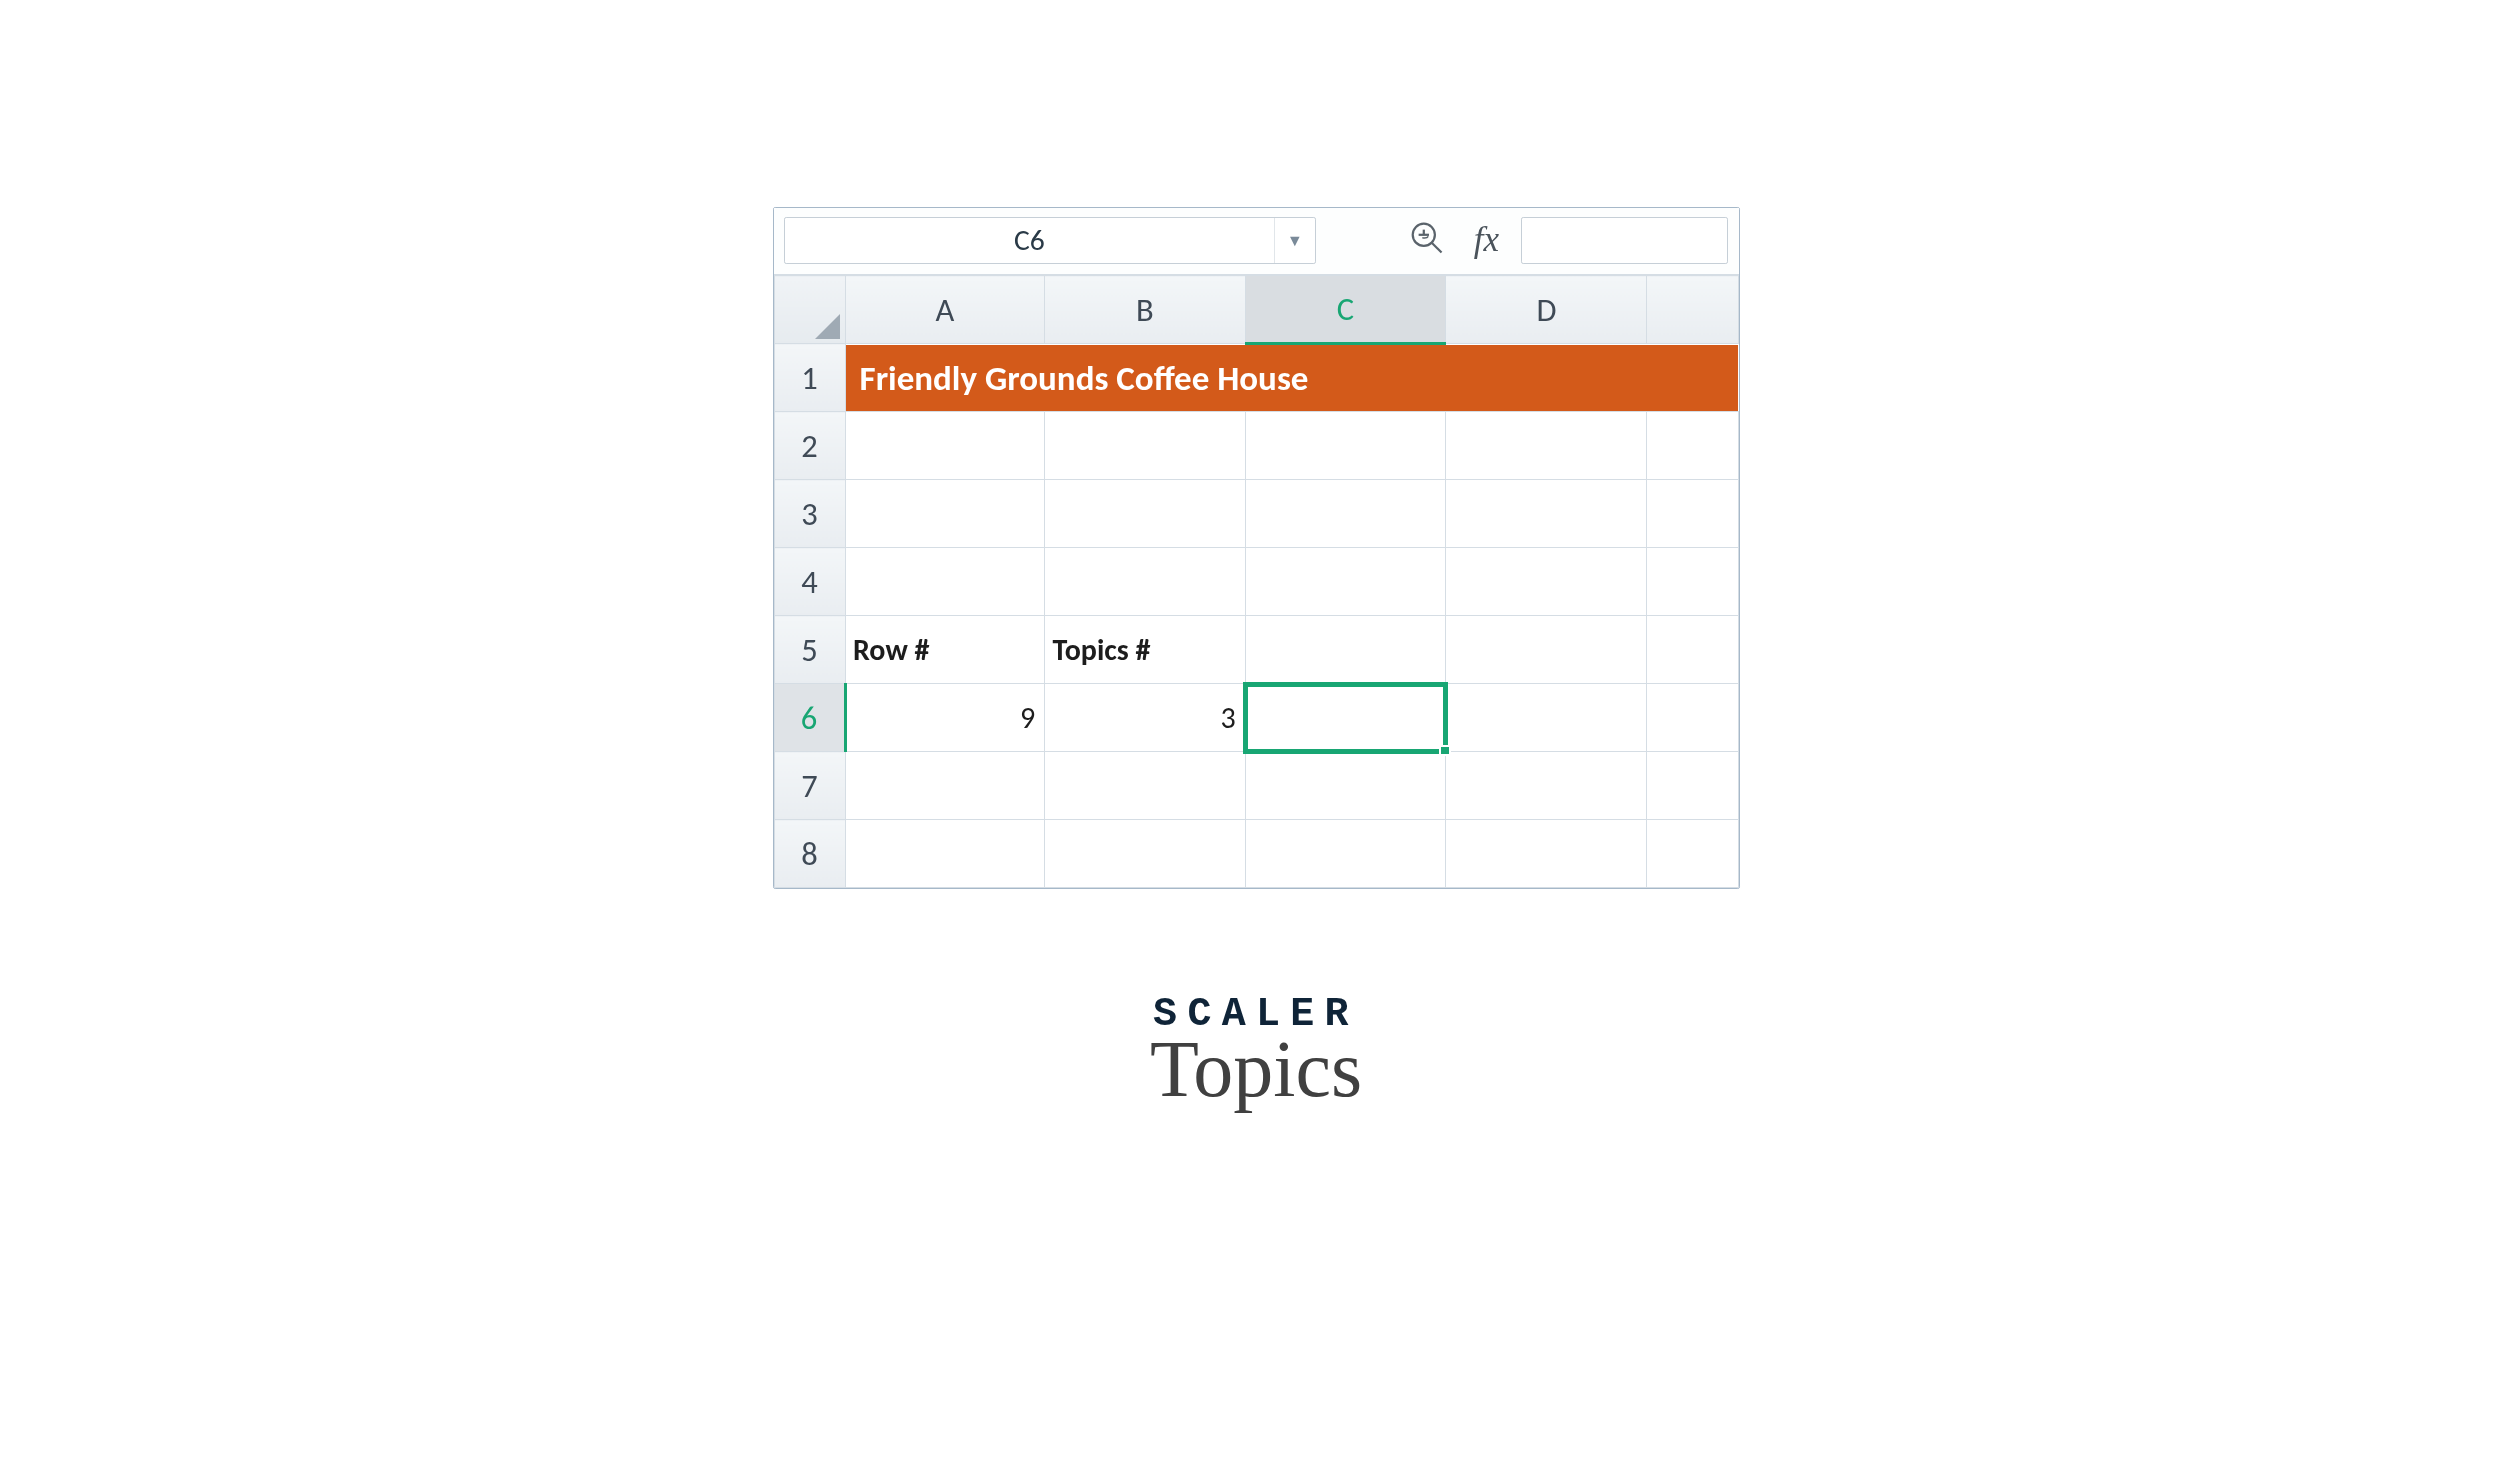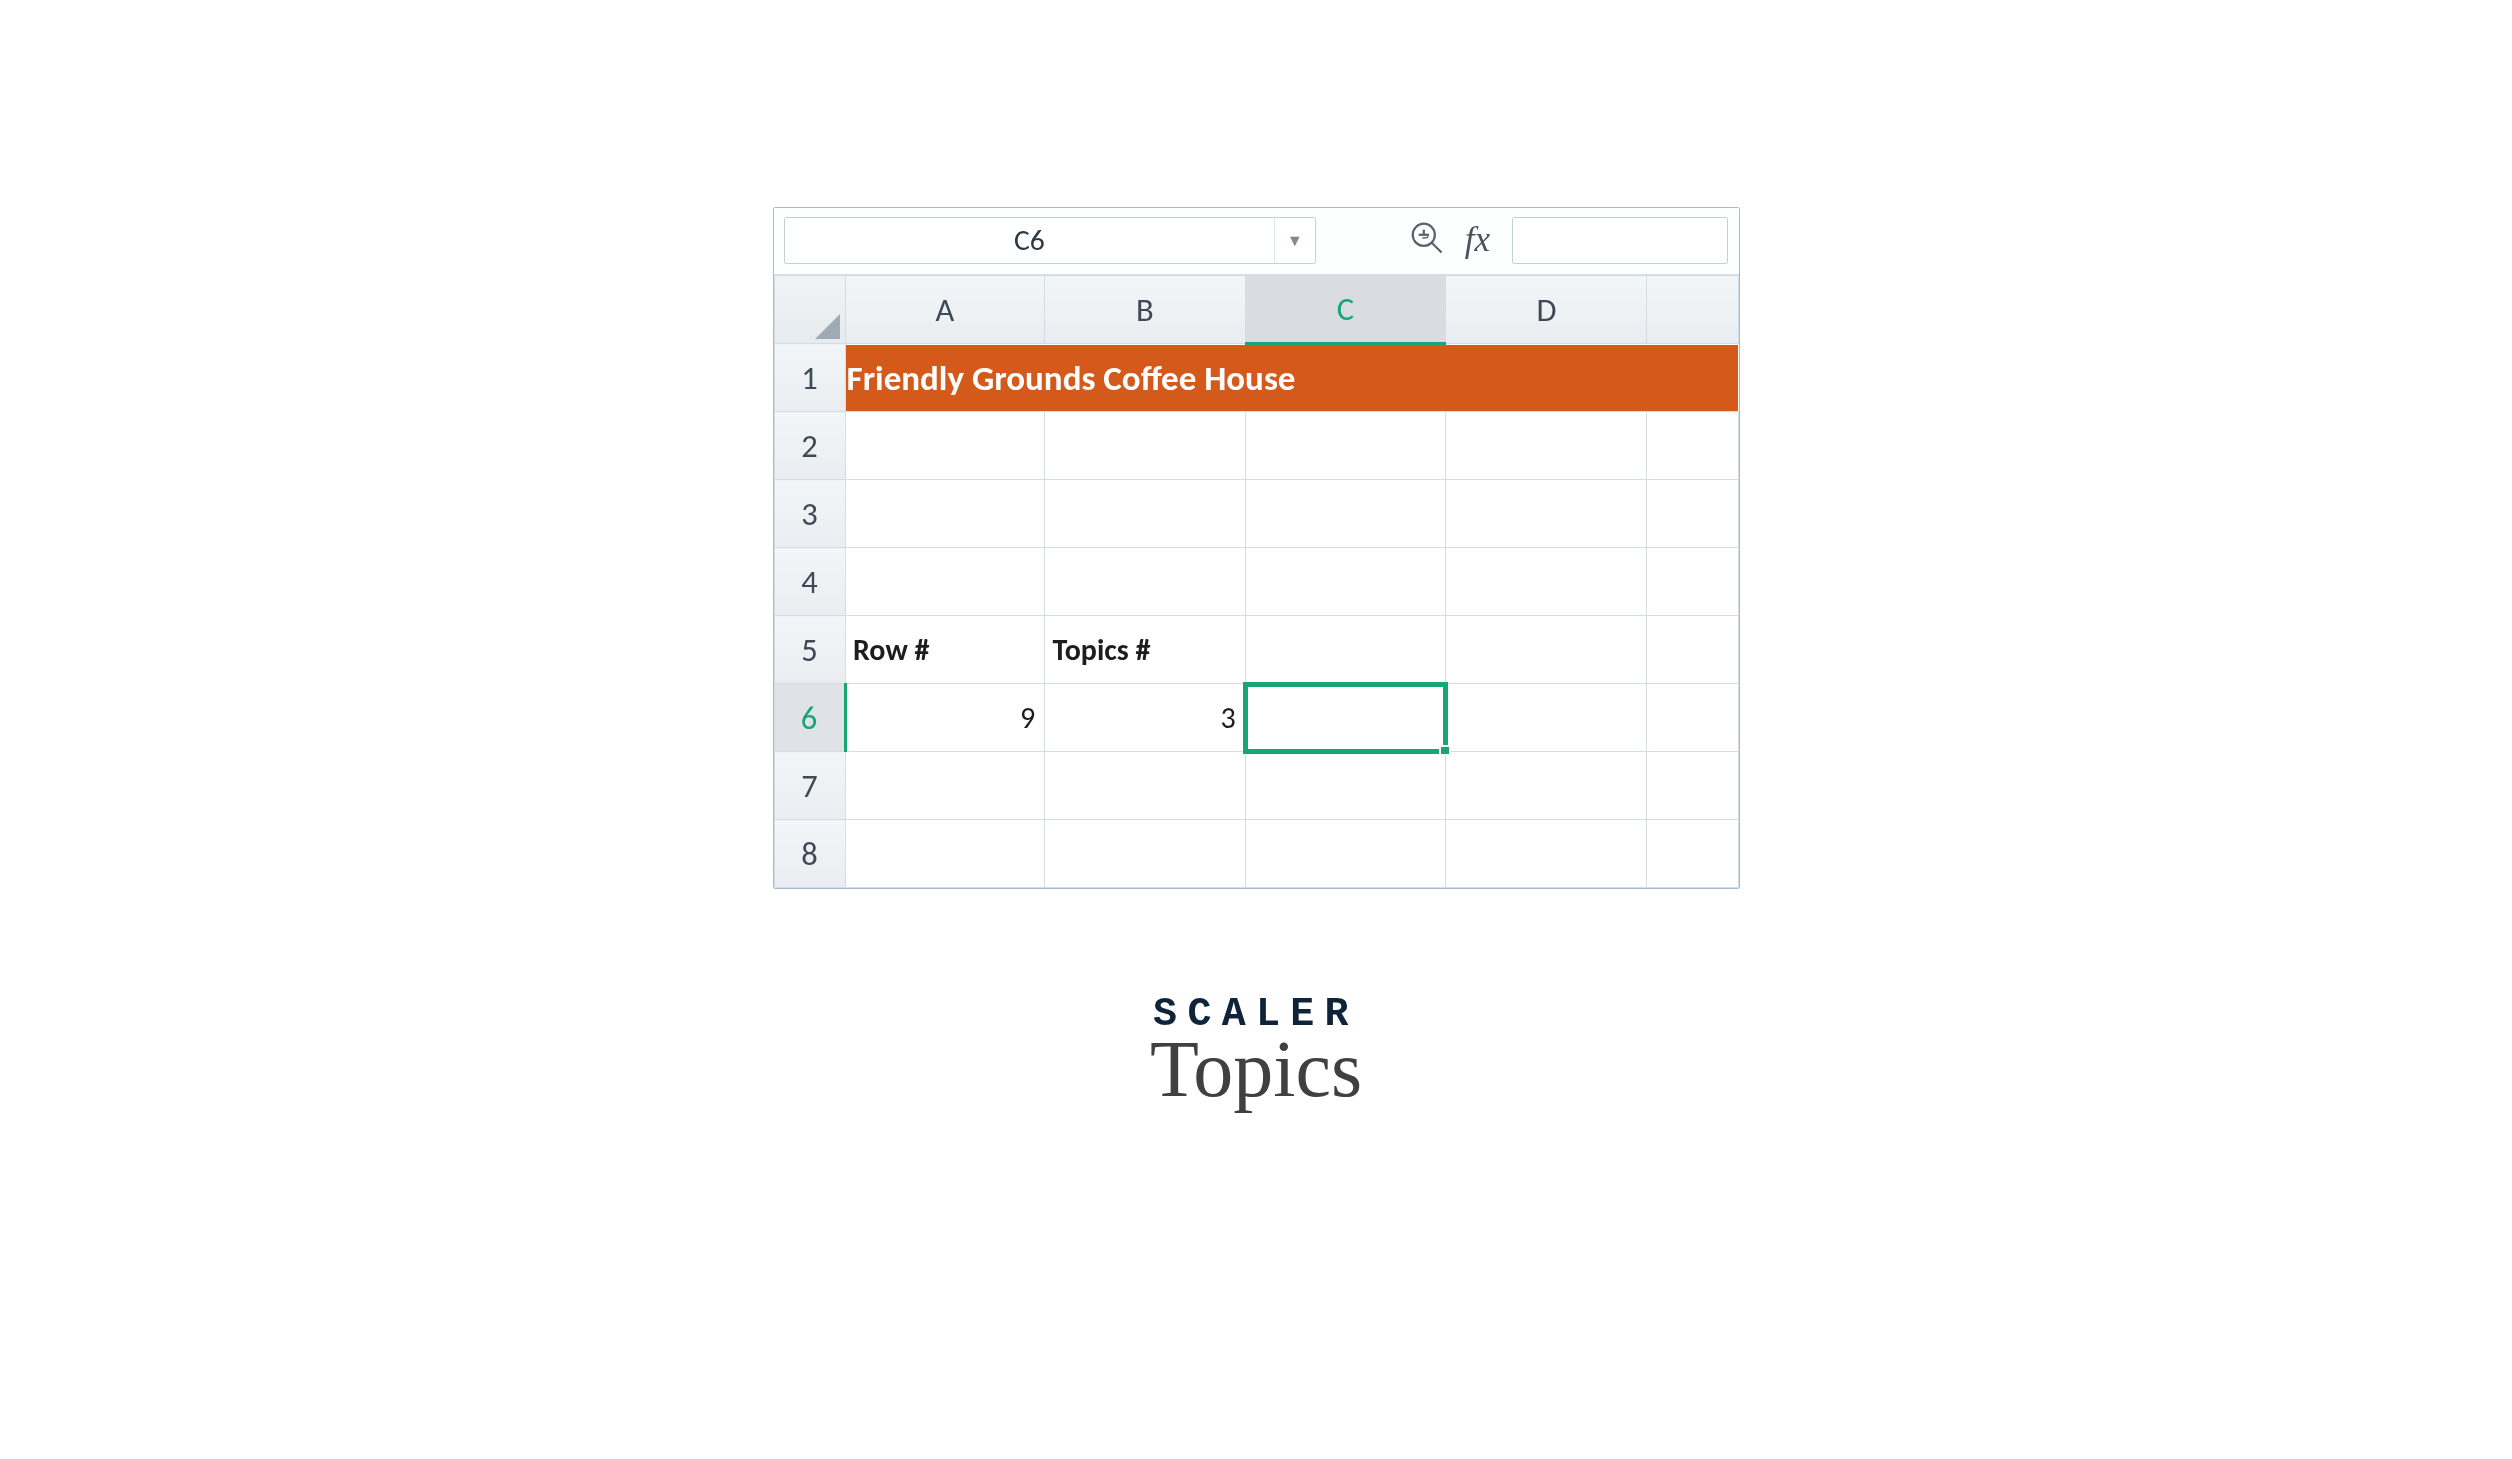--- a/index.html
+++ b/index.html
@@ -47,21 +47,21 @@
     height: 100%;
     display: flex;
     align-items: center;
     justify-content: center;
     border-left: 0.7px solid #e1e6ea;
     color: #7a8a99;
     font-size: 16.3px;
   }
   .tool-icons {
     display: flex;
-    gap: 19px;
+    gap: 28px;
     margin-left: 71px;
   }
   .zoom-icon svg, .fx-label { color: #595f66; }
   .fx-label {
     font-family: 'Times New Roman', serif;
     font-style: italic;
     font-size: 35px;
     color: #4a535b;
   }
   .formula-input {
@@ -124,21 +124,21 @@
   .w-A { width: 207px; }
   .w-B { width: 207px; }
   .w-C { width: 211px; }
   .w-D { width: 211px; }
   .w-E { width: 96px; }
   .title-row td.title-band {
     background: #d35a1a;
     color: #fff;
     font-weight: bold;
     font-size: 35px;
-    padding-left: 1px;
+    padding-left: 14px;
     border-right: none;
     border-left: none;
   }
   .title-row td.title-band.first { border-left: 0.7px solid #d5dde4; }
   .cell { background: #fff; }
   .lbl-bold { font-weight: bold; padding-left: 7.4px; color:#1d1d1d; }
   .num-right { text-align: right; padding-right: 8.9px; color:#1d1d1d; }
   .sel-cell {
     outline: 5.2px solid #18a673;
     outline-offset: -3px;

